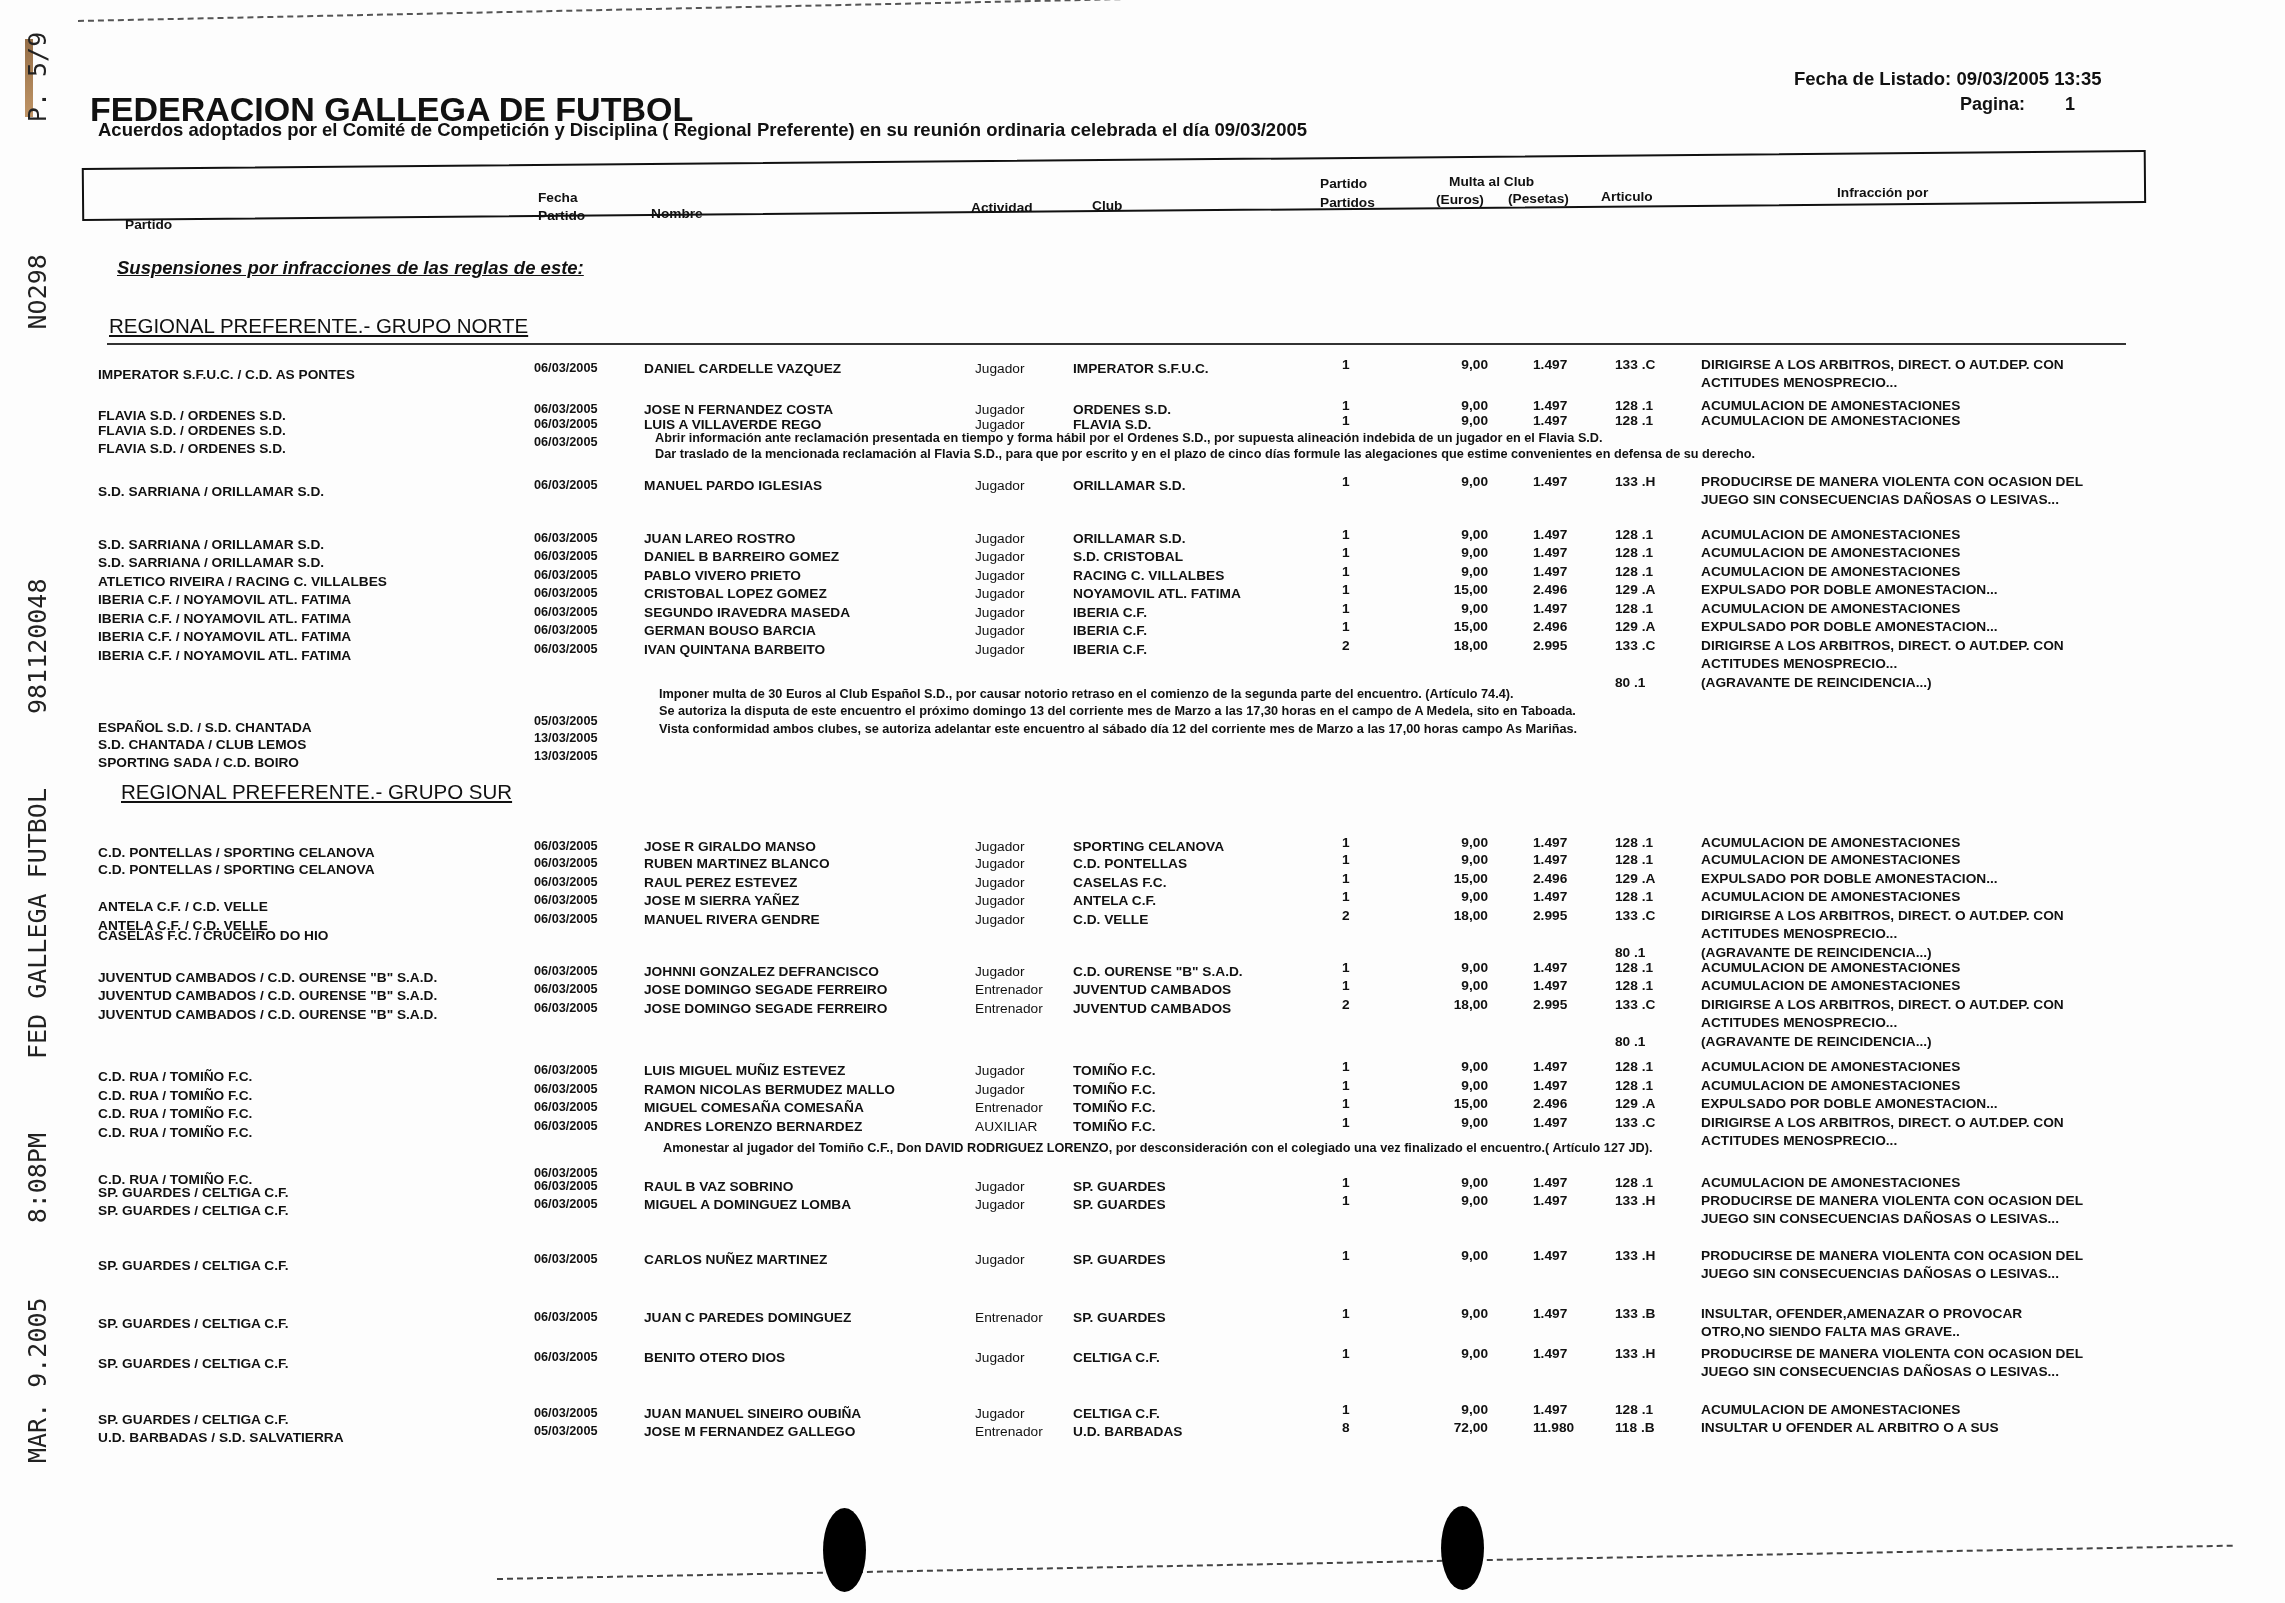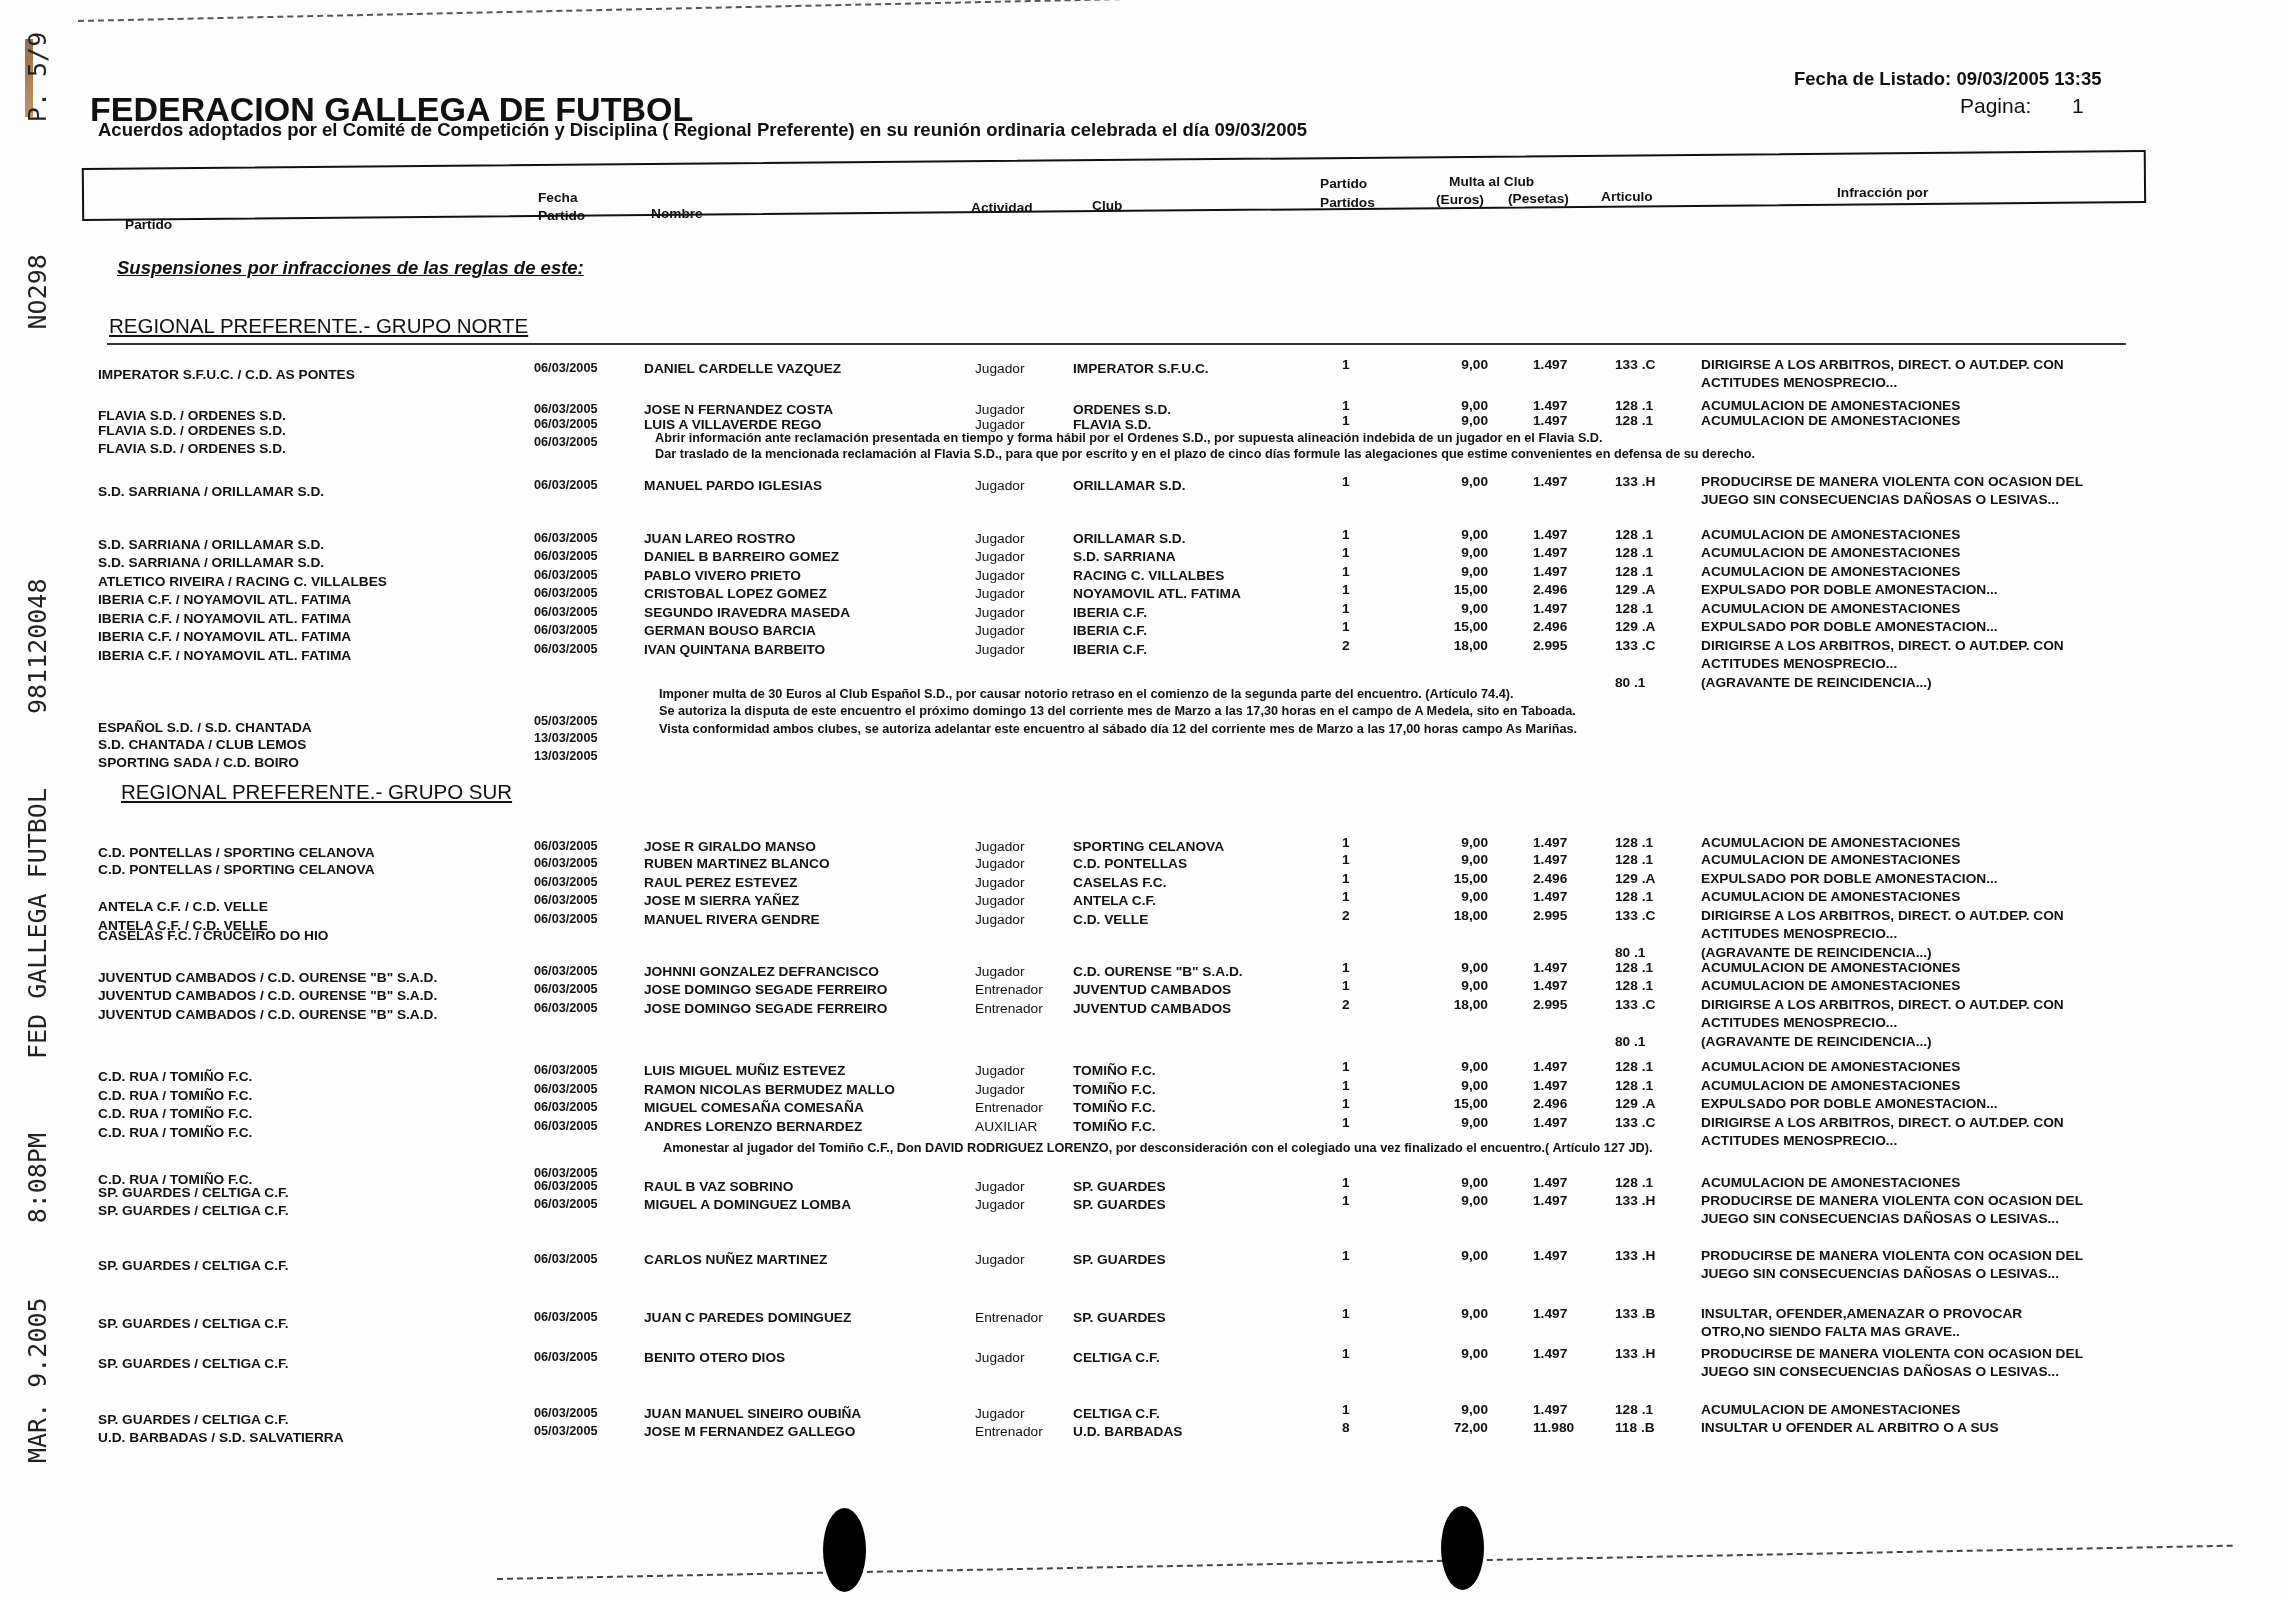--- a/index.html
+++ b/index.html
@@ -8,21 +8,21 @@
   .abs { position:absolute; }
   .dash-top { left:78px; top:19.5px; width:1521px; height:0; border-top:2.9px dashed #555; transform:rotate(-1.2deg); transform-origin:left; }
   .dash-bot { left:497px; top:1578px; width:1736px; height:0; border-top:2.9px dashed #444; transform:rotate(-1.1deg); transform-origin:left; }
   .hole { width:43px; height:84px; border-radius:50%; background:#000; }
   .fax-margin { left:23.4px; top:1463px; transform:rotate(-90deg); transform-origin:left top;
                 font-family:"DejaVu Sans Mono", monospace; font-size:25px; white-space:nowrap; color:#222; }
   .fax-margin span { margin-right:59px; }
   .title { left:90px; top:90px; font-size:34px; font-weight:bold; }
   .subtitle { left:98px; top:119px; font-size:18.5px; font-weight:bold; }
   .listdate { left:1794px; top:68px; font-size:18.5px; font-weight:bold; }
-  .pagina { left:1960px; top:94px; font-size:21px; font-weight:normal; }
+  .pagina { left:1960px; top:94px; font-size:18px; font-weight:bold; }
   .header-box { left:82px; top:168px; width:2060px; height:49px; border:2.9px solid #111; transform:rotate(-0.5deg); transform-origin:left; }
   .hcell { font-size:13.7px; font-weight:bold; line-height:16.6px; white-space:nowrap; position:absolute; }
   .sect-title { left:117px; top:257px; font-size:18.5px; font-weight:bold; font-style:italic; text-decoration:underline; }
   .group-title { font-size:20.5px; text-decoration:underline; font-weight:normal; white-space:nowrap; }
   .rule { left:107px; top:343px; width:2019px; border-top:2px solid #333; }
   .row { position:absolute; left:0; width:2286px; height:19.5px; font-size:13.7px; font-weight:bold; white-space:nowrap; }
   .row span { position:absolute; top:0; }
   .c-partido { left:98px; }
   .c-fecha { left:534px; font-size:12.7px; }
   .c-nombre { left:644px; }
@@ -156,21 +156,21 @@
       <span class="c-eur" style="top: -3.9px;">9,00</span>
       <span class="c-pes" style="top: -3.9px;">1.497</span>
       <span class="c-art" style="top: -3.9px;">128 .1</span>
       <span class="c-inf" style="top: -3.9px;">ACUMULACION DE AMONESTACIONES</span>
     </div>
     <div class="row" style="top: 549px;">
       <span class="c-partido" style="top: 5.9px;">S.D. SARRIANA / ORILLAMAR S.D.</span>
       <span class="c-fecha">06/03/2005</span>
       <span class="c-nombre">DANIEL B BARREIRO GOMEZ</span>
       <span class="c-act">Jugador</span>
-      <span class="c-club">S.D. SARRIANA</span>
+      <span class="c-club">S.D. CRISTOBAL</span>
       <span class="c-san" style="top: -3.9px;">1</span>
       <span class="c-eur" style="top: -3.9px;">9,00</span>
       <span class="c-pes" style="top: -3.9px;">1.497</span>
       <span class="c-art" style="top: -3.9px;">128 .1</span>
       <span class="c-inf" style="top: -3.9px;">ACUMULACION DE AMONESTACIONES</span>
     </div>
     <div class="row" style="top: 568px;">
       <span class="c-partido" style="top: 5.9px;">ATLETICO RIVEIRA / RACING C. VILLALBES</span>
       <span class="c-fecha">06/03/2005</span>
       <span class="c-nombre">PABLO VIVERO PRIETO</span>

